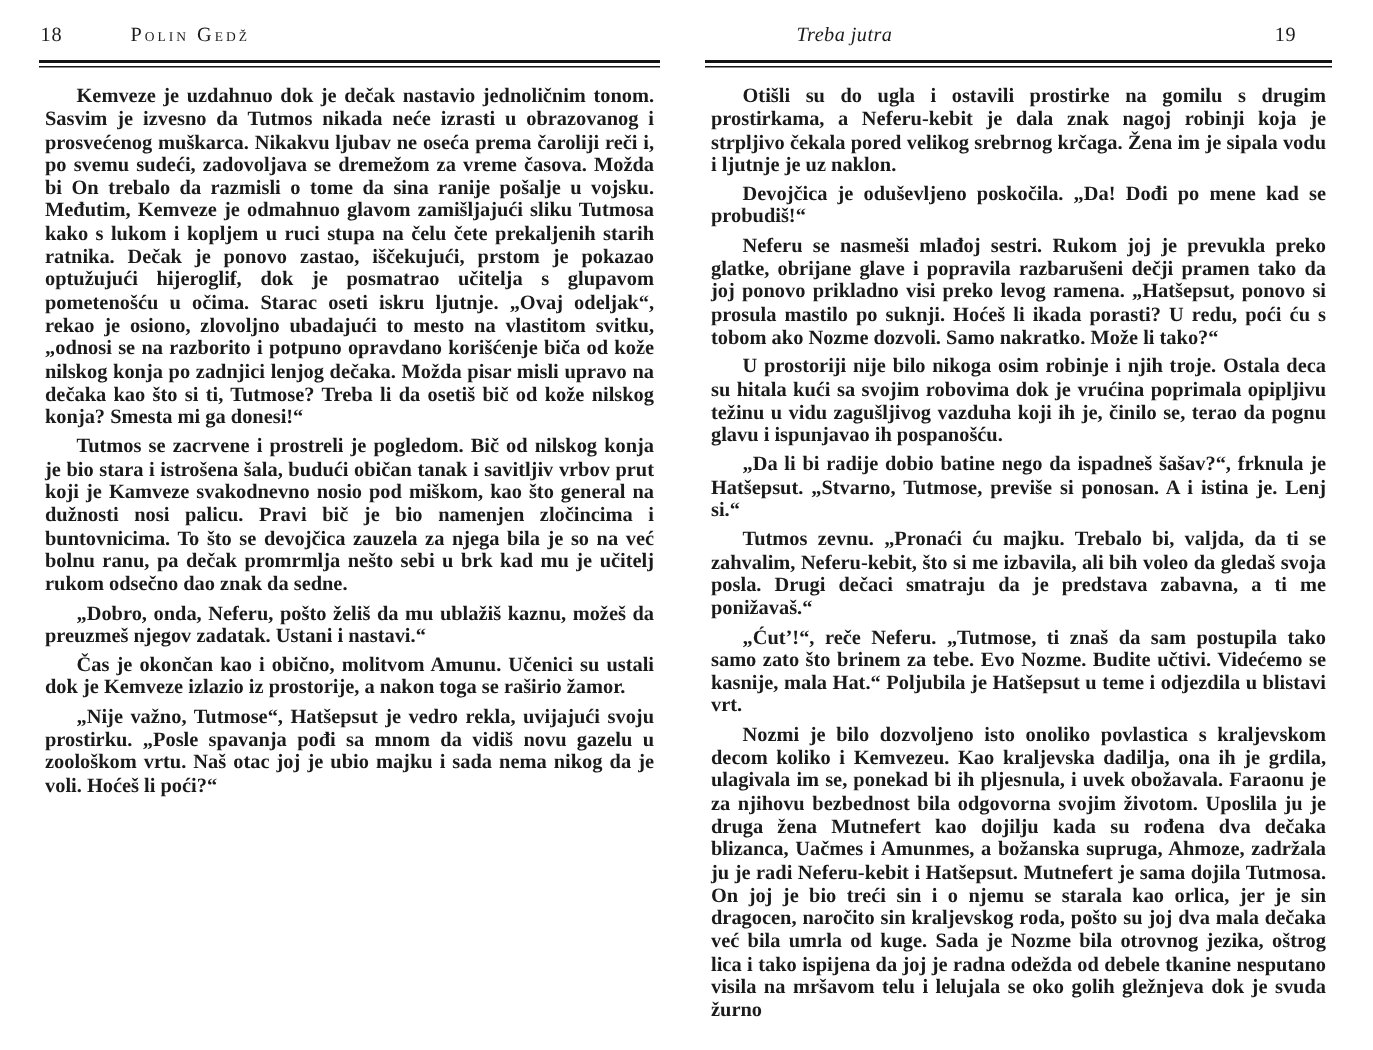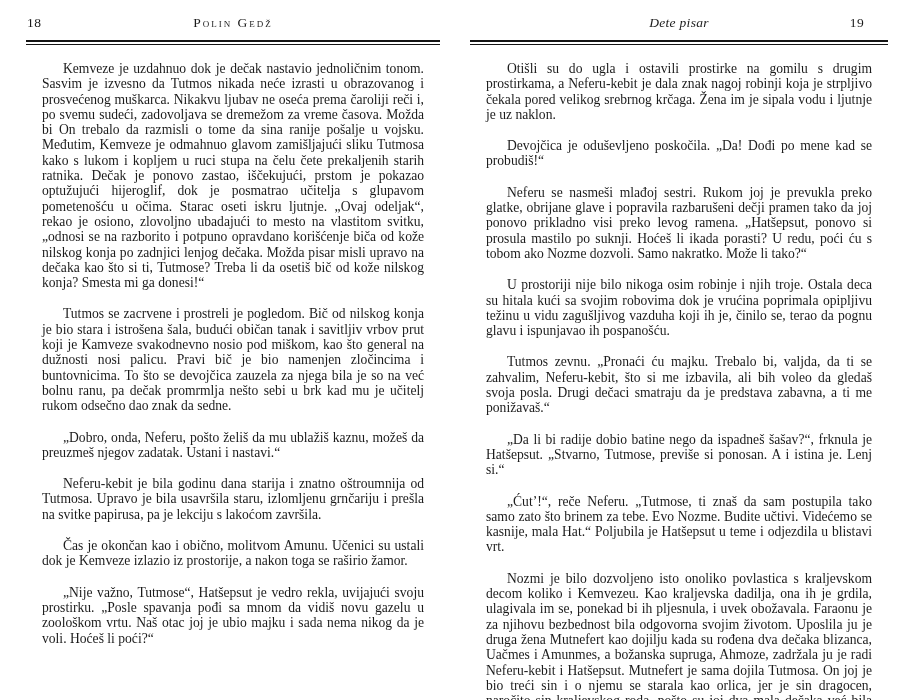--- a/index.html
+++ b/index.html
@@ -43,21 +43,21 @@
   .page-header .pagenum {
     width: 60px;
     flex: 0 0 auto;
     letter-spacing: 0.5px;
   }
   .page-header .pagenum.right {
     text-align: center;
   }
   .page-header .running-title {
     flex: 1 1 auto;
-    text-align: center;
+    text-align: left;
   }
   .running-title.smallcaps {
     font-variant: small-caps;
     letter-spacing: 2px;
   }
   .running-title.italic {
     font-style: italic;
     letter-spacing: 0.3px;
   }
   .double-rule {
@@ -65,59 +65,59 @@
     border-top: 2px solid #141414;
     border-bottom: 1px solid #141414;
   }
   .page-body {
     margin-top: 11px;
     font-size: 13.6px;
     line-height: 15.3px;
     text-align: justify;
   }
   .page-body p {
-    margin: 16px;
+    margin: 4px;
     padding: 0;
     text-indent: 21px;
+    font-weight: bold;
   }
 </style>
 </head>
 <body>
 
 <div class="spread">
 
   <div class="page page-left">
     <div class="page-header">
       <span class="pagenum">18</span>
       <span class="running-title smallcaps">Polin Gedž</span>
       <span class="pagenum"></span>
     </div>
     <div class="double-rule"></div>
     <div class="page-body">
       <p>Kemveze je uzdahnuo dok je dečak nastavio jednoličnim tonom. Sasvim je izvesno da Tutmos nikada neće izrasti u obrazovanog i prosvećenog muškarca. Nikakvu ljubav ne oseća prema čaroliji reči i, po svemu sudeći, zadovoljava se dremežom za vreme časova. Možda bi On trebalo da razmisli o tome da sina ranije pošalje u vojsku. Međutim, Kemveze je odmahnuo glavom zamišljajući sliku Tutmosa kako s lukom i kopljem u ruci stupa na čelu čete prekaljenih starih ratnika. Dečak je ponovo zastao, iščekujući, prstom je pokazao optužujući hijeroglif, dok je posmatrao učitelja s glupavom pometenošću u očima. Starac oseti iskru ljutnje. „Ovaj odeljak“, rekao je osiono, zlovoljno ubadajući to mesto na vlastitom svitku, „odnosi se na razborito i potpuno opravdano korišćenje biča od kože nilskog konja po zadnjici lenjog dečaka. Možda pisar misli upravo na dečaka kao što si ti, Tutmose? Treba li da osetiš bič od kože nilskog konja? Smesta mi ga donesi!“</p>
       <p>Tutmos se zacrvene i prostreli je pogledom. Bič od nilskog konja je bio stara i istrošena šala, budući običan tanak i savitljiv vrbov prut koji je Kamveze svakodnevno nosio pod miškom, kao što general na dužnosti nosi palicu. Pravi bič je bio namenjen zločincima i buntovnicima. To što se devojčica zauzela za njega bila je so na već bolnu ranu, pa dečak promrmlja nešto sebi u brk kad mu je učitelj rukom odsečno dao znak da sedne.</p>
       <p>„Dobro, onda, Neferu, pošto želiš da mu ublažiš kaznu, možeš da preuzmeš njegov zadatak. Ustani i nastavi.“</p>
-      <p>Neferu-kebit je bila godinu dana starija i znatno oštroumnija od Tutmosa. Upravo je bila usavršila staru, izlomljenu grnčariju i prešla na svitke papirusa, pa je lekciju s lakoćom završila.</p>
       <p>Čas je okončan kao i obično, molitvom Amunu. Učenici su ustali dok je Kemveze izlazio iz prostorije, a nakon toga se raširio žamor.</p>
       <p>„Nije važno, Tutmose“, Hatšepsut je vedro rekla, uvijajući svoju prostirku. „Posle spavanja pođi sa mnom da vidiš novu gazelu u zoološkom vrtu. Naš otac joj je ubio majku i sada nema nikog da je voli. Hoćeš li poći?“</p>
     </div>
   </div>
 
   <div class="page page-right">
     <div class="page-header">
       <span class="pagenum"></span>
-      <span class="running-title italic">Dete pisar</span>
+      <span class="running-title italic">Treba jutra</span>
       <span class="pagenum right">19</span>
     </div>
     <div class="double-rule"></div>
     <div class="page-body">
       <p>Otišli su do ugla i ostavili prostirke na gomilu s drugim prostirkama, a Neferu-kebit je dala znak nagoj robinji koja je strpljivo čekala pored velikog srebrnog krčaga. Žena im je sipala vodu i ljutnje je uz naklon.</p>
       <p>Devojčica je oduševljeno poskočila. „Da! Dođi po mene kad se probudiš!“</p>
       <p>Neferu se nasmeši mlađoj sestri. Rukom joj je prevukla preko glatke, obrijane glave i popravila razbarušeni dečji pramen tako da joj ponovo prikladno visi preko levog ramena. „Hatšepsut, ponovo si prosula mastilo po suknji. Hoćeš li ikada porasti? U redu, poći ću s tobom ako Nozme dozvoli. Samo nakratko. Može li tako?“</p>
       <p>U prostoriji nije bilo nikoga osim robinje i njih troje. Ostala deca su hitala kući sa svojim robovima dok je vrućina poprimala opipljivu težinu u vidu zagušljivog vazduha koji ih je, činilo se, terao da pognu glavu i ispunjavao ih pospanošću.</p>
+      <p>„Da li bi radije dobio batine nego da ispadneš šašav?“, frknula je Hatšepsut. „Stvarno, Tutmose, previše si ponosan. A i istina je. Lenj si.“</p>
       <p>Tutmos zevnu. „Pronaći ću majku. Trebalo bi, valjda, da ti se zahvalim, Neferu-kebit, što si me izbavila, ali bih voleo da gledaš svoja posla. Drugi dečaci smatraju da je predstava zabavna, a ti me ponižavaš.“</p>
-      <p>„Da li bi radije dobio batine nego da ispadneš šašav?“, frknula je Hatšepsut. „Stvarno, Tutmose, previše si ponosan. A i istina je. Lenj si.“</p>
       <p>„Ćut’!“, reče Neferu. „Tutmose, ti znaš da sam postupila tako samo zato što brinem za tebe. Evo Nozme. Budite učtivi. Videćemo se kasnije, mala Hat.“ Poljubila je Hatšepsut u teme i odjezdila u blistavi vrt.</p>
       <p>Nozmi je bilo dozvoljeno isto onoliko povlastica s kraljevskom decom koliko i Kemvezeu. Kao kraljevska dadilja, ona ih je grdila, ulagivala im se, ponekad bi ih pljesnula, i uvek obožavala. Faraonu je za njihovu bezbednost bila odgovorna svojim životom. Uposlila ju je druga žena Mutnefert kao dojilju kada su rođena dva dečaka blizanca, Uačmes i Amunmes, a božanska supruga, Ahmoze, zadržala ju je radi Neferu-kebit i Hatšepsut. Mutnefert je sama dojila Tutmosa. On joj je bio treći sin i o njemu se starala kao orlica, jer je sin dragocen, naročito sin kraljevskog roda, pošto su joj dva mala dečaka već bila umrla od kuge. Sada je Nozme bila otrovnog jezika, oštrog lica i tako ispijena da joj je radna odežda od debele tkanine nesputano visila na mršavom telu i lelujala se oko golih gležnjeva dok je svuda žurno</p>
     </div>
   </div>
 
 </div>
 
 </body></html>

